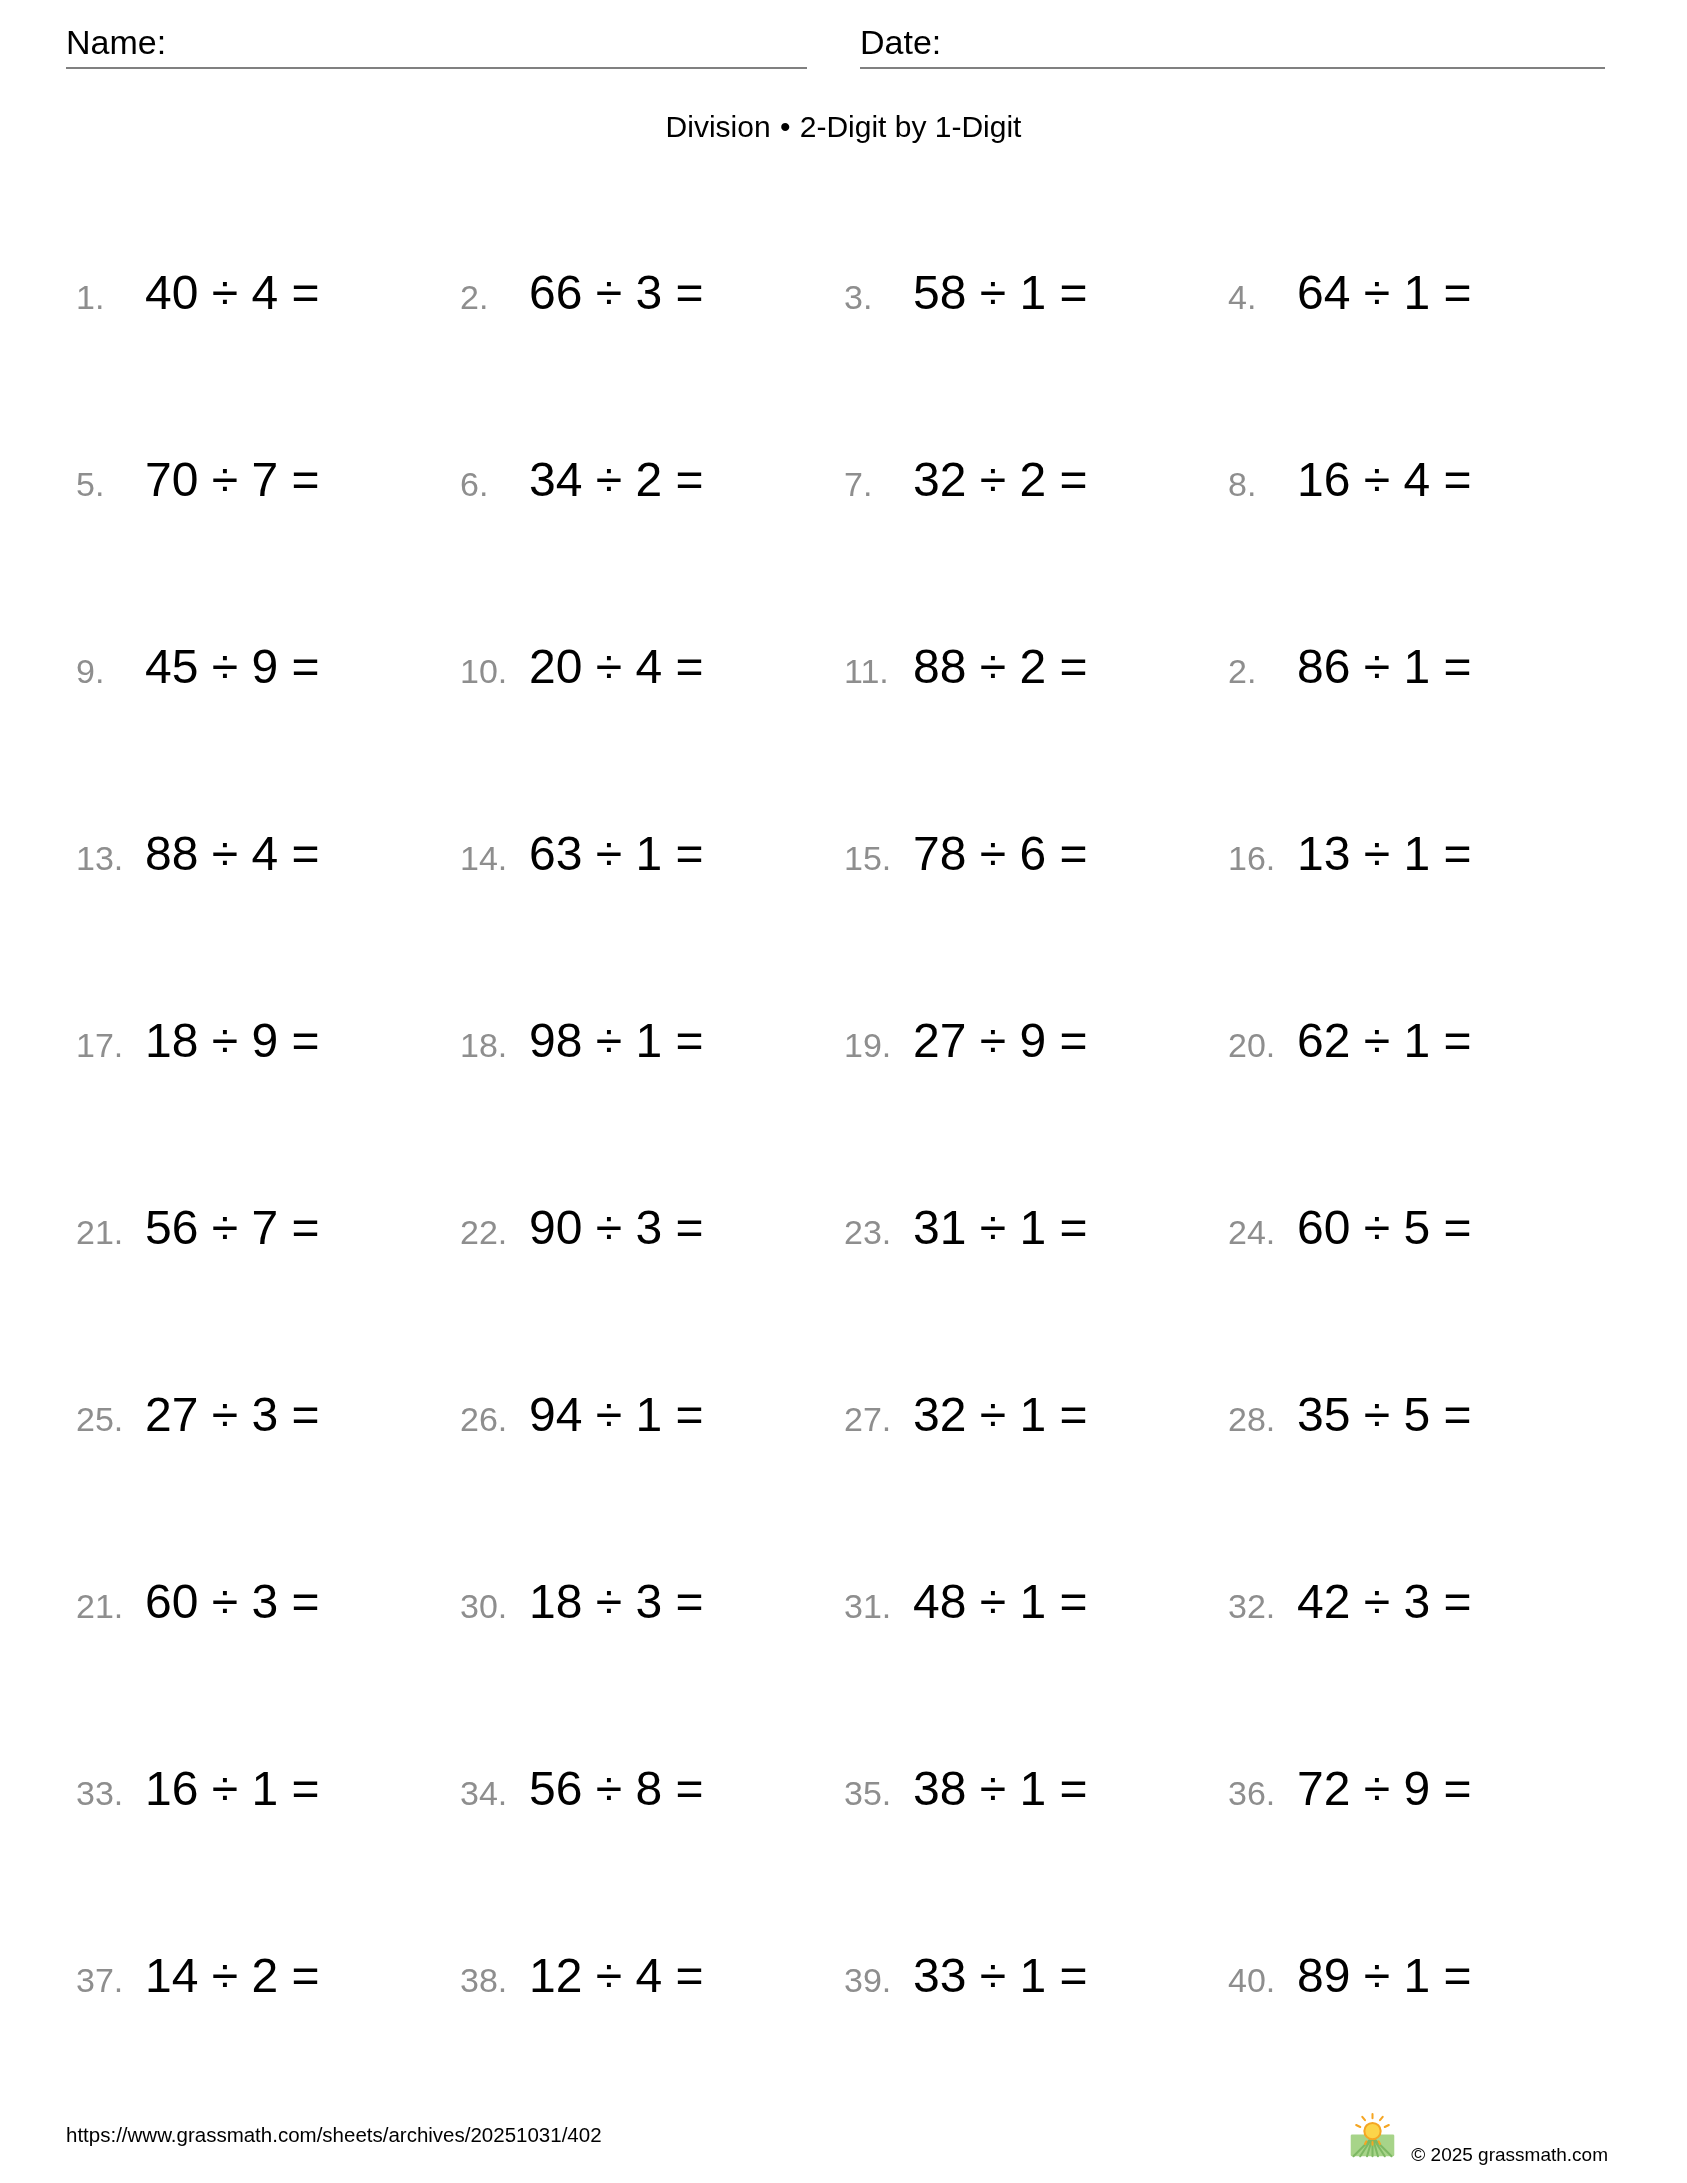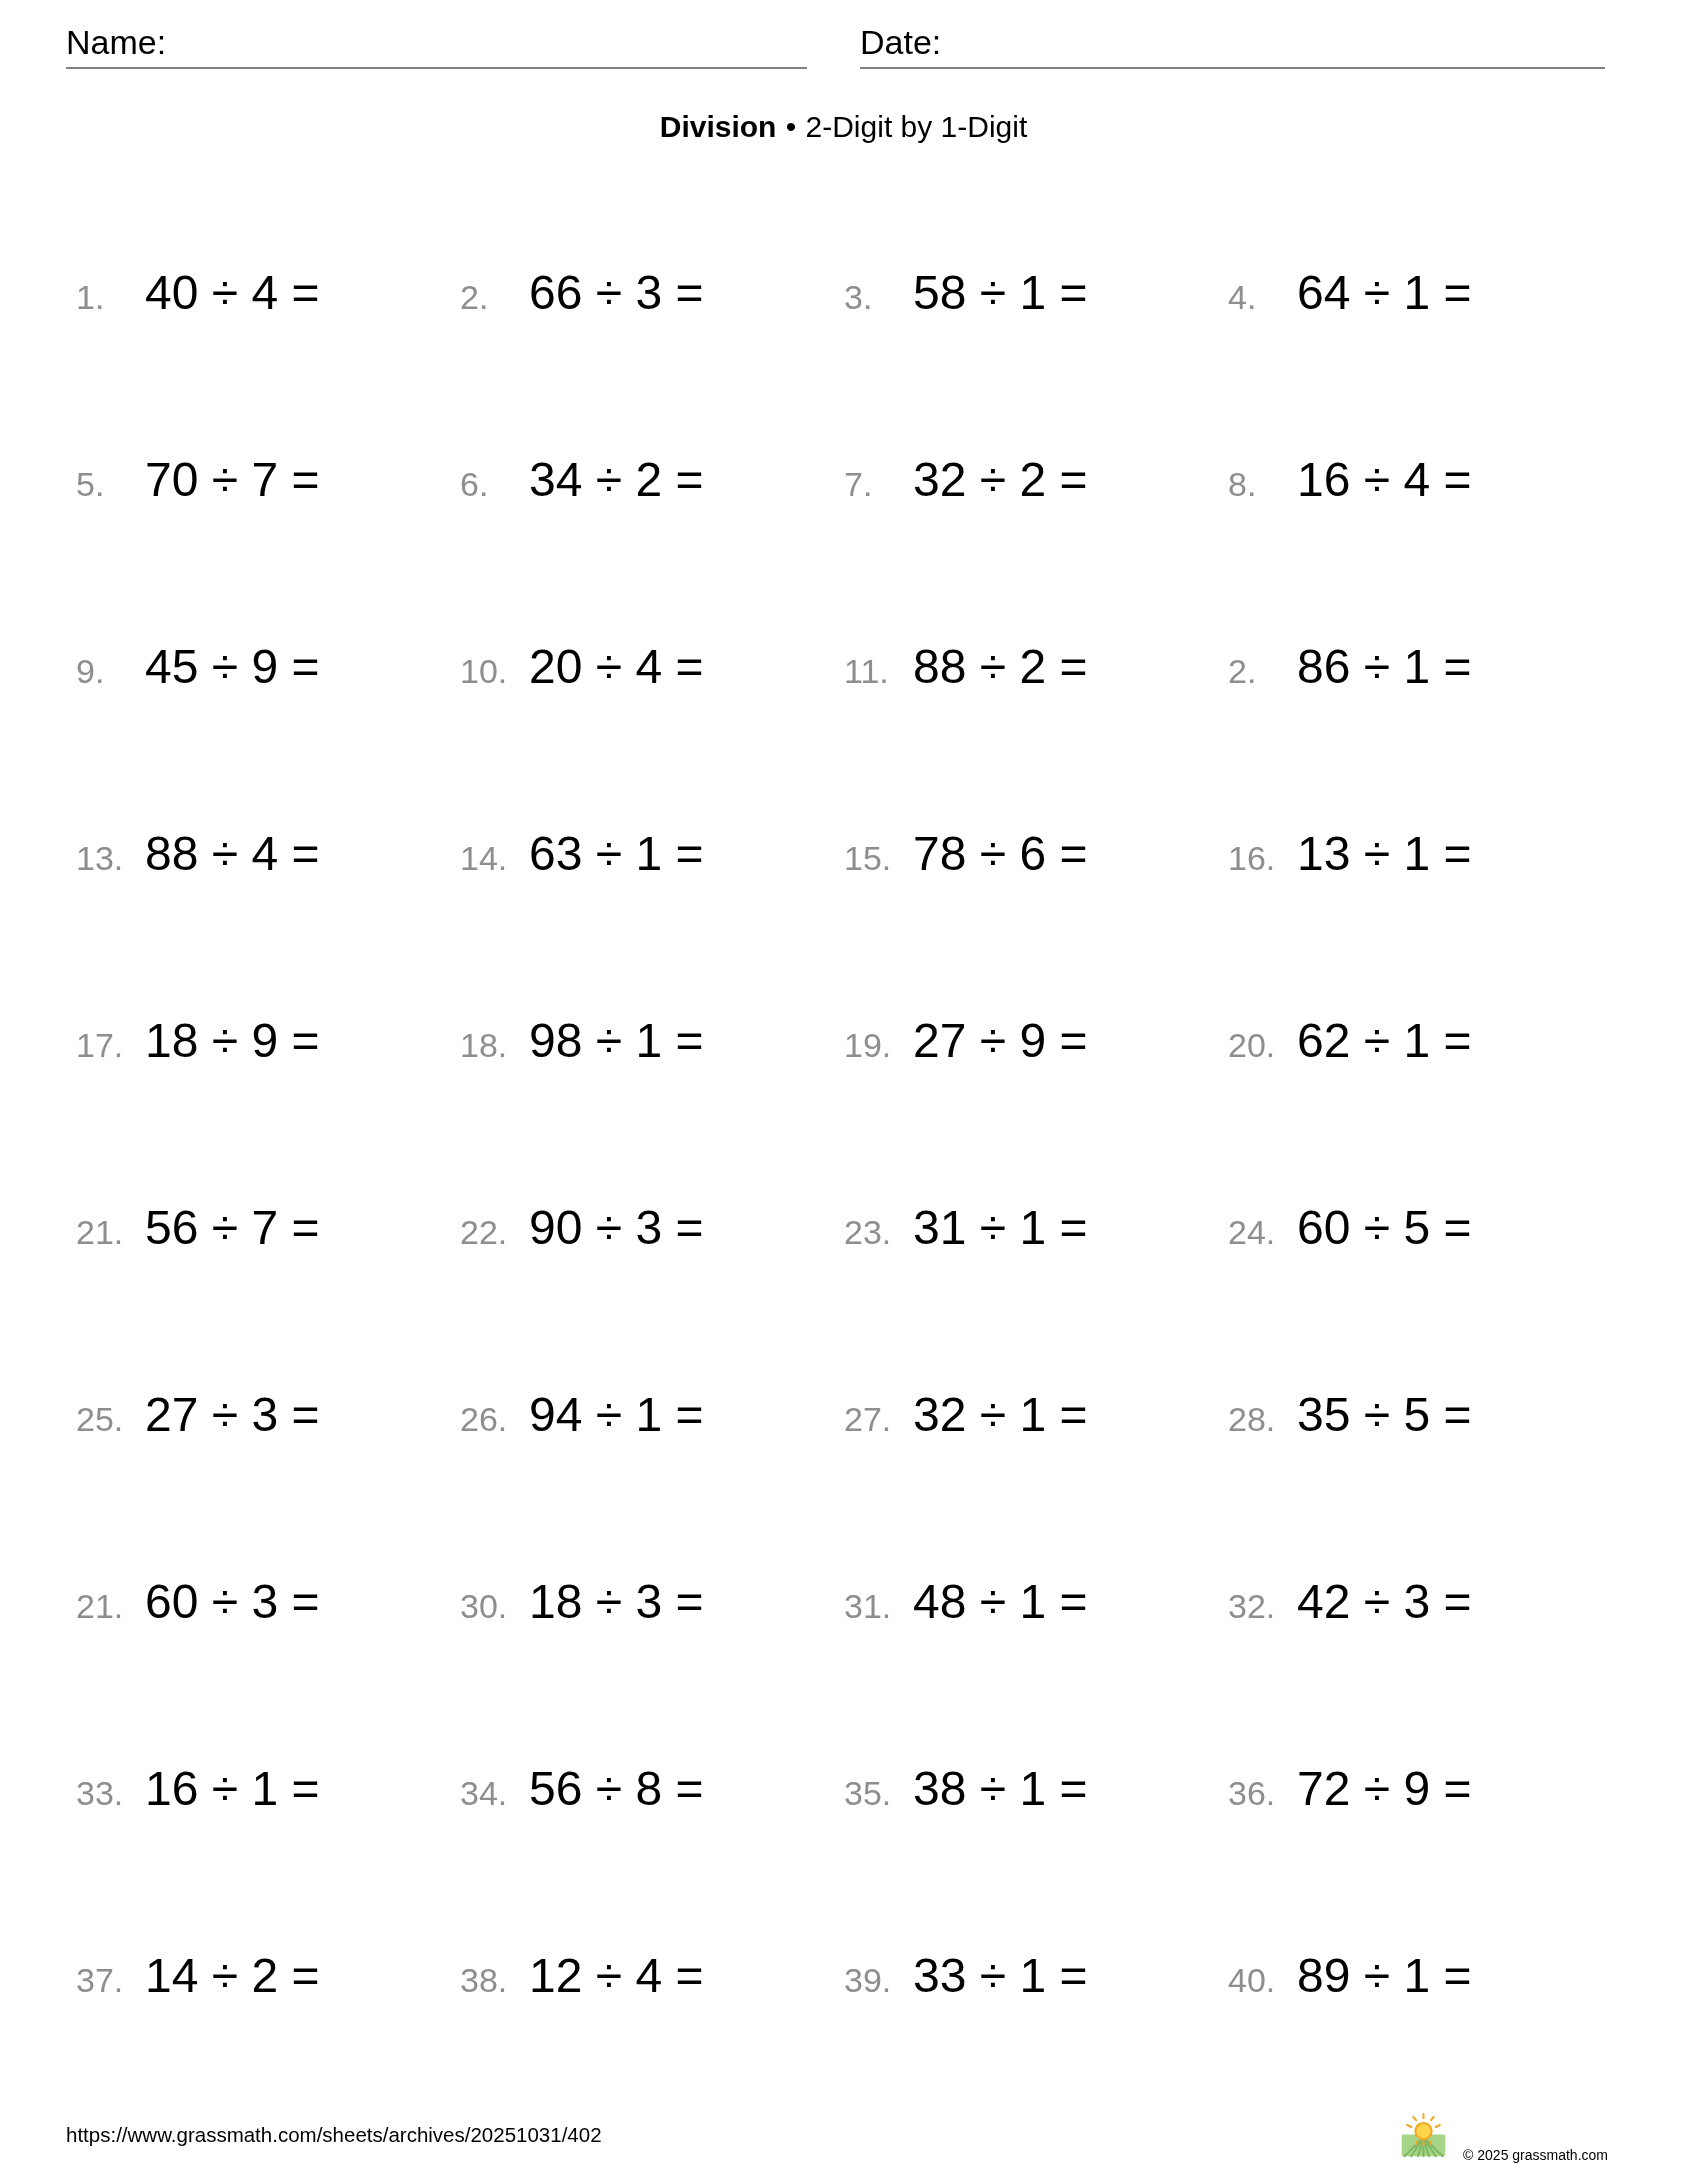--- a/index.html
+++ b/index.html
@@ -19,21 +19,21 @@
     border-bottom: 2.6px solid #808080;
   }
   .field.name { left: 66px; width: 741px; }
   .field.date { left: 860px; width: 745px; }
 
   
   .title {
     position: absolute; top: 110px; left: 0; width: 100%;
     text-align: center; font-size: 30px; line-height: 1.1;
   }
-  .title .main { font-weight: bold; }
+  .title .main { font-weight: normal; }
   .title .sep { margin: 0 9.3px; }
 
   
   .grid {
     position: absolute; left: 76px; top: 196px;
     display: grid;
     grid-template-columns: repeat(4, 384px);
     grid-template-rows: repeat(10, 187px);
   }
   .cell {
@@ -48,21 +48,21 @@
     font-size: 48px; color: #000000; white-space: pre;
   }
 
   
   .footer {
     position: absolute; left: 66px; right: 79px; top: 2108px; height: 53px;
     display: flex; justify-content: space-between; align-items: center;
   }
   .footer .url { font-size: 20.5px; }
   .footer .brand { display: flex; align-items: center; gap: 14.6px; }
-  .footer .copyright { font-size: 14px; margin-top: 40px; }
+  .footer .copyright { font-size: 19px; margin-top: 40px; }
   .logo { width: 49px; height: 49px; display: block; }
 </style>
 </head>
 <body>
 
 <div class="page">
 
   <div class="field date">
     <span>Date:</span>
   </div>

